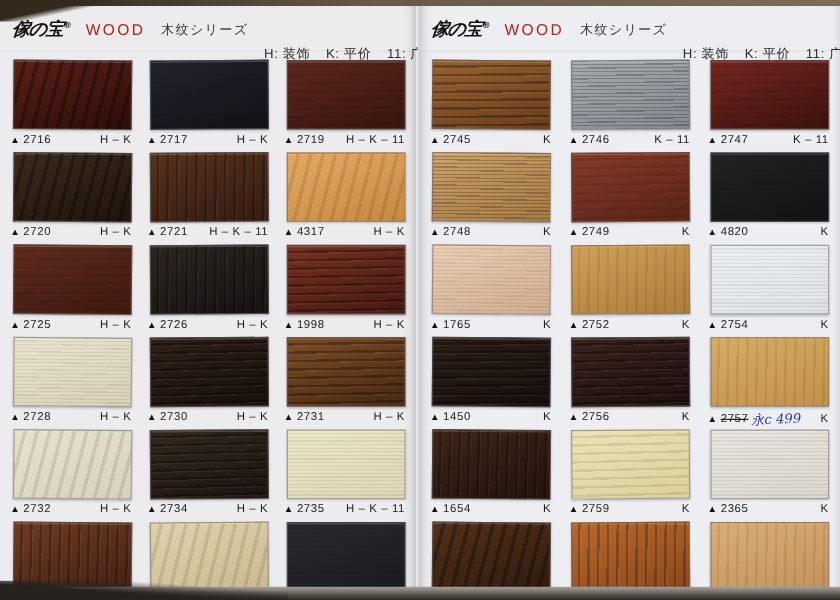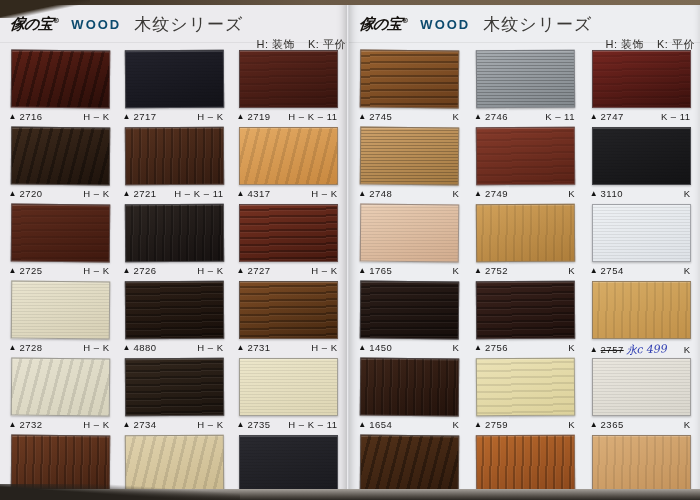--- a/index.html
+++ b/index.html
@@ -21,22 +21,22 @@
     box-shadow:inset -8px 0 10px -7px rgba(0,0,0,.28);}
   .page.right{left:348px;width:352px;background:#edeef1;border-left:1px solid #d3d3d8;
     box-shadow:inset 8px 0 10px -7px rgba(0,0,0,.25), inset -6px 0 8px -6px rgba(0,0,0,.18);}
 
   
   .hdr{display:flex;align-items:center;gap:13px;height:36px;padding:2px 6px 0 10px;
     border-bottom:1px solid rgba(0,0,0,0.06);white-space:nowrap;}
   .logo{font-family:"DejaVu Serif",serif;font-style:italic;font-weight:bold;
     font-size:15px;color:#15120f;letter-spacing:-1px;transform:skewX(-6deg);}
   .logo sup{font-size:7px;font-style:normal;}
-  .brand{font-weight:bold;font-size:13px;letter-spacing:2px;color:#0c4a6e;}
-  .series{font-size:17px;color:#3a3835;letter-spacing:1px;font-family:Liberation Mono, monospace;}
+  .brand{font-weight:normal;font-size:13px;letter-spacing:2px;color:#b91c1c;}
+  .series{font-size:11px;color:#3a3835;letter-spacing:1px;font-family:Liberation Mono, monospace;}
   .legend{font-size:11px;color:#2e2c29;letter-spacing:.5px;margin-top:40px;}
 
   
   .grid{display:grid;grid-template-columns:repeat(3,1fr);padding:4px 2px 0 3px;}
   .cell{height:74px;padding-top:3px;}
   .swatch{width:97px;height:56px;margin:0 auto;position:relative;
     background:linear-gradient(160deg,var(--c1),var(--c2));
     border:1px solid rgba(105,105,112,.55);
     box-shadow:0 1px 2px rgba(0,0,0,.25), inset 0 1px 0 rgba(255,255,255,.18);}
   .cell:nth-child(3n+1) .swatch{transform:rotate(.5deg);}
@@ -155,41 +155,41 @@
       <span class="num">2726</span>
       <span class="hand"></span>
       <span class="code">H – K</span>
     </div>
   </div>
 
   <div class="cell">
     <div class="swatch" data-grain="h" style="--c1: #753121; --c2: #47190f;"></div>
     <div class="lbl">
       <span class="tri">▲</span>
-      <span class="num">2727</span>
+      <span class="num">1998</span>
       <span class="hand"></span>
       <span class="code">H – K</span>
     </div>
   </div>
 
   <div class="cell">
     <div class="swatch" data-grain="hf" data-soft="true" style="--c1: #e9e4cf; --c2: #d7d0b5;"></div>
     <div class="lbl">
       <span class="tri">▲</span>
       <span class="num">2728</span>
       <span class="hand"></span>
       <span class="code">H – K</span>
     </div>
   </div>
 
   <div class="cell">
     <div class="swatch" data-grain="h" style="--c1: #2e2017; --c2: #180f0a;"></div>
     <div class="lbl">
       <span class="tri">▲</span>
-      <span class="num">4880</span>
+      <span class="num">2730</span>
       <span class="hand"></span>
       <span class="code">H – K</span>
     </div>
   </div>
 
   <div class="cell">
     <div class="swatch" data-grain="h" style="--c1: #7d4c25; --c2: #462810;"></div>
     <div class="lbl">
       <span class="tri">▲</span>
       <span class="num">2731</span>
@@ -317,21 +317,21 @@
       <span class="num">2749</span>
       <span class="hand"></span>
       <span class="code">K</span>
     </div>
   </div>
 
   <div class="cell">
     <div class="swatch" data-grain="hf" data-soft="true" style="--c1: #232326; --c2: #131315;"></div>
     <div class="lbl">
       <span class="tri">▲</span>
-      <span class="num">3110</span>
+      <span class="num">4820</span>
       <span class="hand"></span>
       <span class="code">K</span>
     </div>
   </div>
 
   <div class="cell">
     <div class="swatch" data-grain="hf" data-soft="true" style="--c1: #e9ceb5; --c2: #d2ac8e;"></div>
     <div class="lbl">
       <span class="tri">▲</span>
       <span class="num">1765</span>

